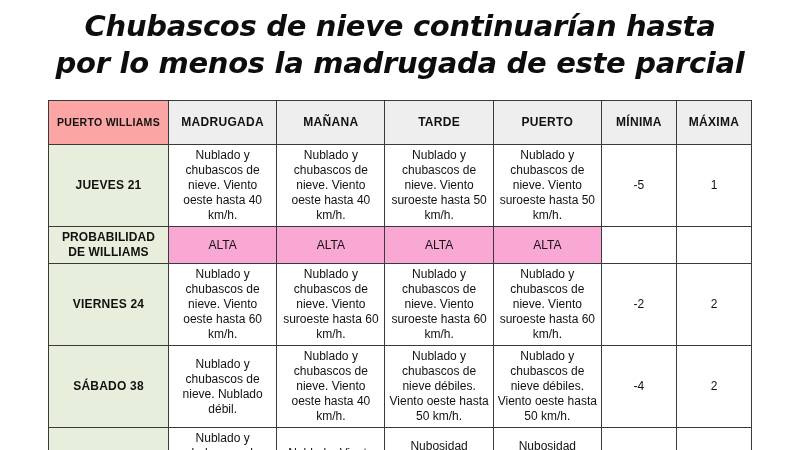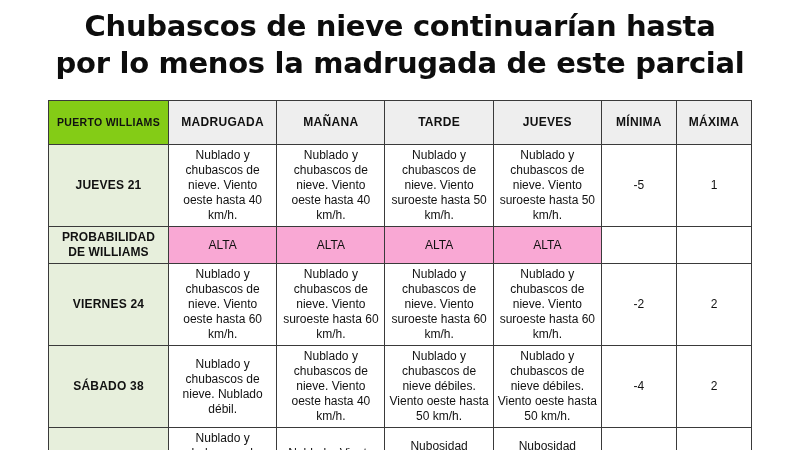--- a/index.html
+++ b/index.html
@@ -27,20 +27,21 @@
     font-size: 29px;
     line-height: 1.26;
     letter-spacing: -0.3px;
     color: #0d0d0d;
     padding: 8px 18px 0 18px;
     font-family: "DejaVu Sans", sans-serif;
   }
   .headline .line {
     display: block;
     white-space: nowrap;
+    font-style: italic;
   }
   .table-wrap {
     position: absolute;
     left: 48px;
     top: 100px;
     width: 704px;
   }
   table.forecast {
     border-collapse: collapse;
     width: 704px;
@@ -58,21 +59,21 @@
   }
   thead th {
     background: #eeeeee;
     font-weight: bold;
     font-size: 11px;
     letter-spacing: 0.3px;
     height: 44px;
     color: #111;
   }
   thead th.corner {
-    background: #84cc16;
+    background: #fca5a5;
     font-size: 10.5px;
     line-height: 1.2;
   }
   td.daycell {
     background: #e7efdc;
     font-weight: bold;
     font-size: 10.5px;
     letter-spacing: 0.2px;
   }
   td.frostlabel {
@@ -131,21 +132,21 @@
           <col class="c4">
           <col class="c5">
           <col class="c6">
       </colgroup>
       <thead>
         <tr>
           <th class="corner">PUERTO WILLIAMS</th>
           <th>MADRUGADA</th>
           <th>MAÑANA</th>
           <th>TARDE</th>
-          <th>JUEVES</th>
+          <th>PUERTO</th>
           <th>MÍNIMA</th>
           <th>MÁXIMA</th>
         </tr>
       </thead>
       <tbody>
         <tr class="r-thu">
           <td class="daycell">JUEVES 21</td>
           <td class="desc">Nublado y chubascos de nieve. Viento oeste hasta 40 km/h.</td>
           <td class="desc">Nublado y chubascos de nieve. Viento oeste hasta 40 km/h.</td>
           <td class="desc">Nublado y chubascos de nieve. Viento suroeste hasta 50 km/h.</td>

